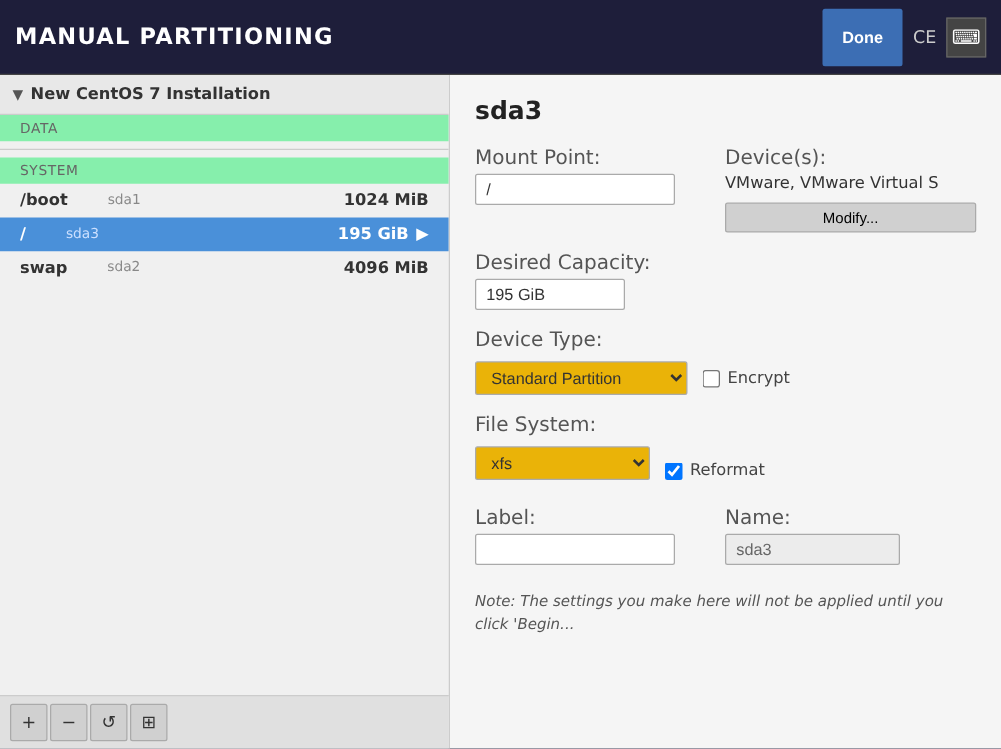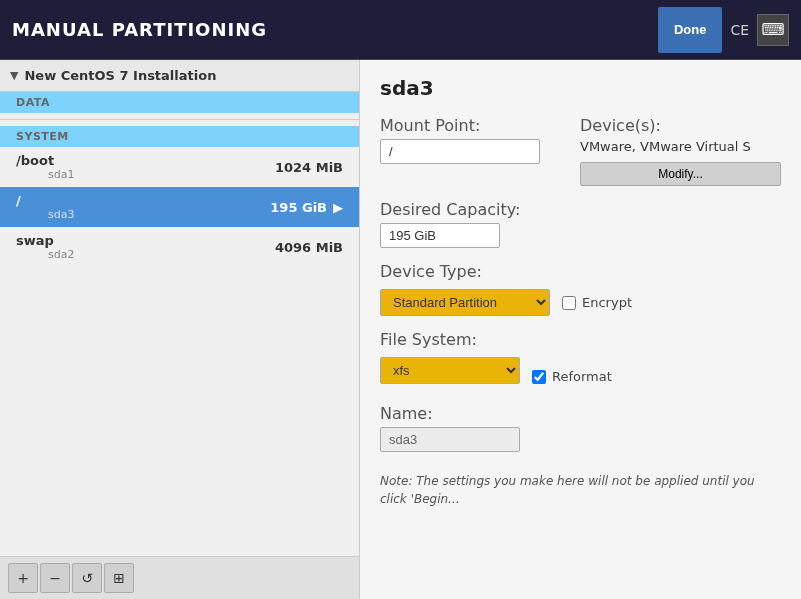--- a/index.html
+++ b/index.html
@@ -95,38 +95,38 @@
     }
     .install-title {
       font-size: 13px;
       font-weight: bold;
       color: #333;
     }
     .section-label {
       padding: 4px 16px;
       font-size: 11px;
       color: #666;
-      font-weight: bold;
+      font-weight: normal;
       letter-spacing: 0.5px;
-      background: #7dd3fc;
+      background: #86efac;
     }
     .partition-item {
       display: flex;
       align-items: center;
       justify-content: space-between;
       padding: 6px 16px;
       cursor: pointer;
       background: transparent;
     }
     .partition-item.selected {
       background: #4a90d9;
       color: white;
     }
     .partition-item.selected .partition-device { color: #cce0ff; }
-    .partition-left { display: flex; flex-direction: column; }
+    .partition-left { display: flex; flex-direction: row; }
     .partition-name { font-size: 13px; font-weight: bold; }
     .partition-device { font-size: 11px; color: #888; margin-left: 32px; }
     .partition-right {
       display: flex;
       align-items: center;
       gap: 6px;
     }
     .partition-size { font-size: 13px; font-weight: bold; }
     .arrow-right { font-size: 13px; }
 
@@ -377,20 +377,24 @@
         <option>swap</option>
       </select>
       <div class="checkbox-group">
         <input type="checkbox" class="form-checkbox" checked="" style="">
         <span class="checkbox-label">Reformat</span>
       </div>
     </div>
 
     <div class="form-row">
       <div class="form-group">
+        <label class="form-label">Label:</label>
+        <input class="form-input input-label-field" type="text" value="" style="">
+      </div>
+      <div class="form-group">
         <label class="form-label">Name:</label>
         <input class="form-input input-name" type="text" value="sda3" readonly="" style="">
       </div>
     </div>
 
     <div class="note-text">Note:  The settings you make here will not be applied until you click 'Begin...</div>
   </div>
 
 </div>
 

